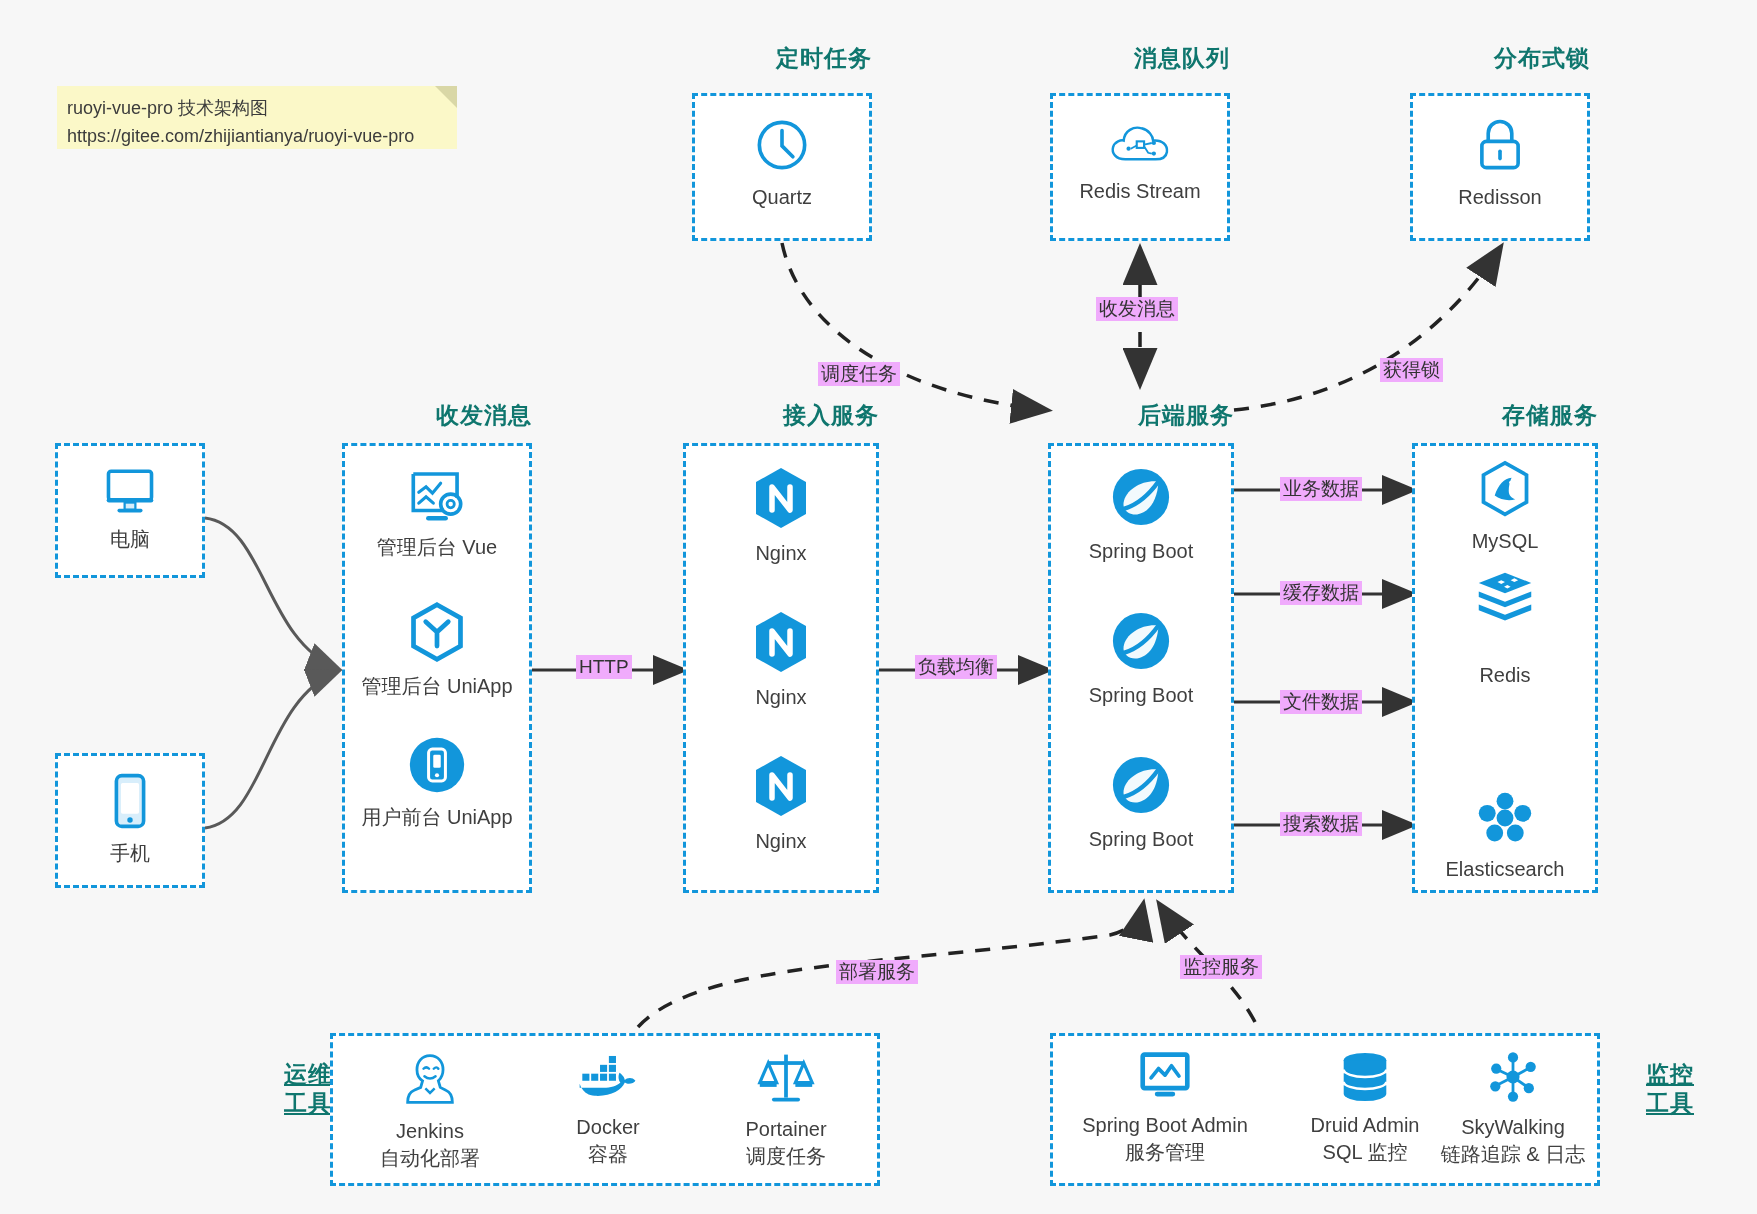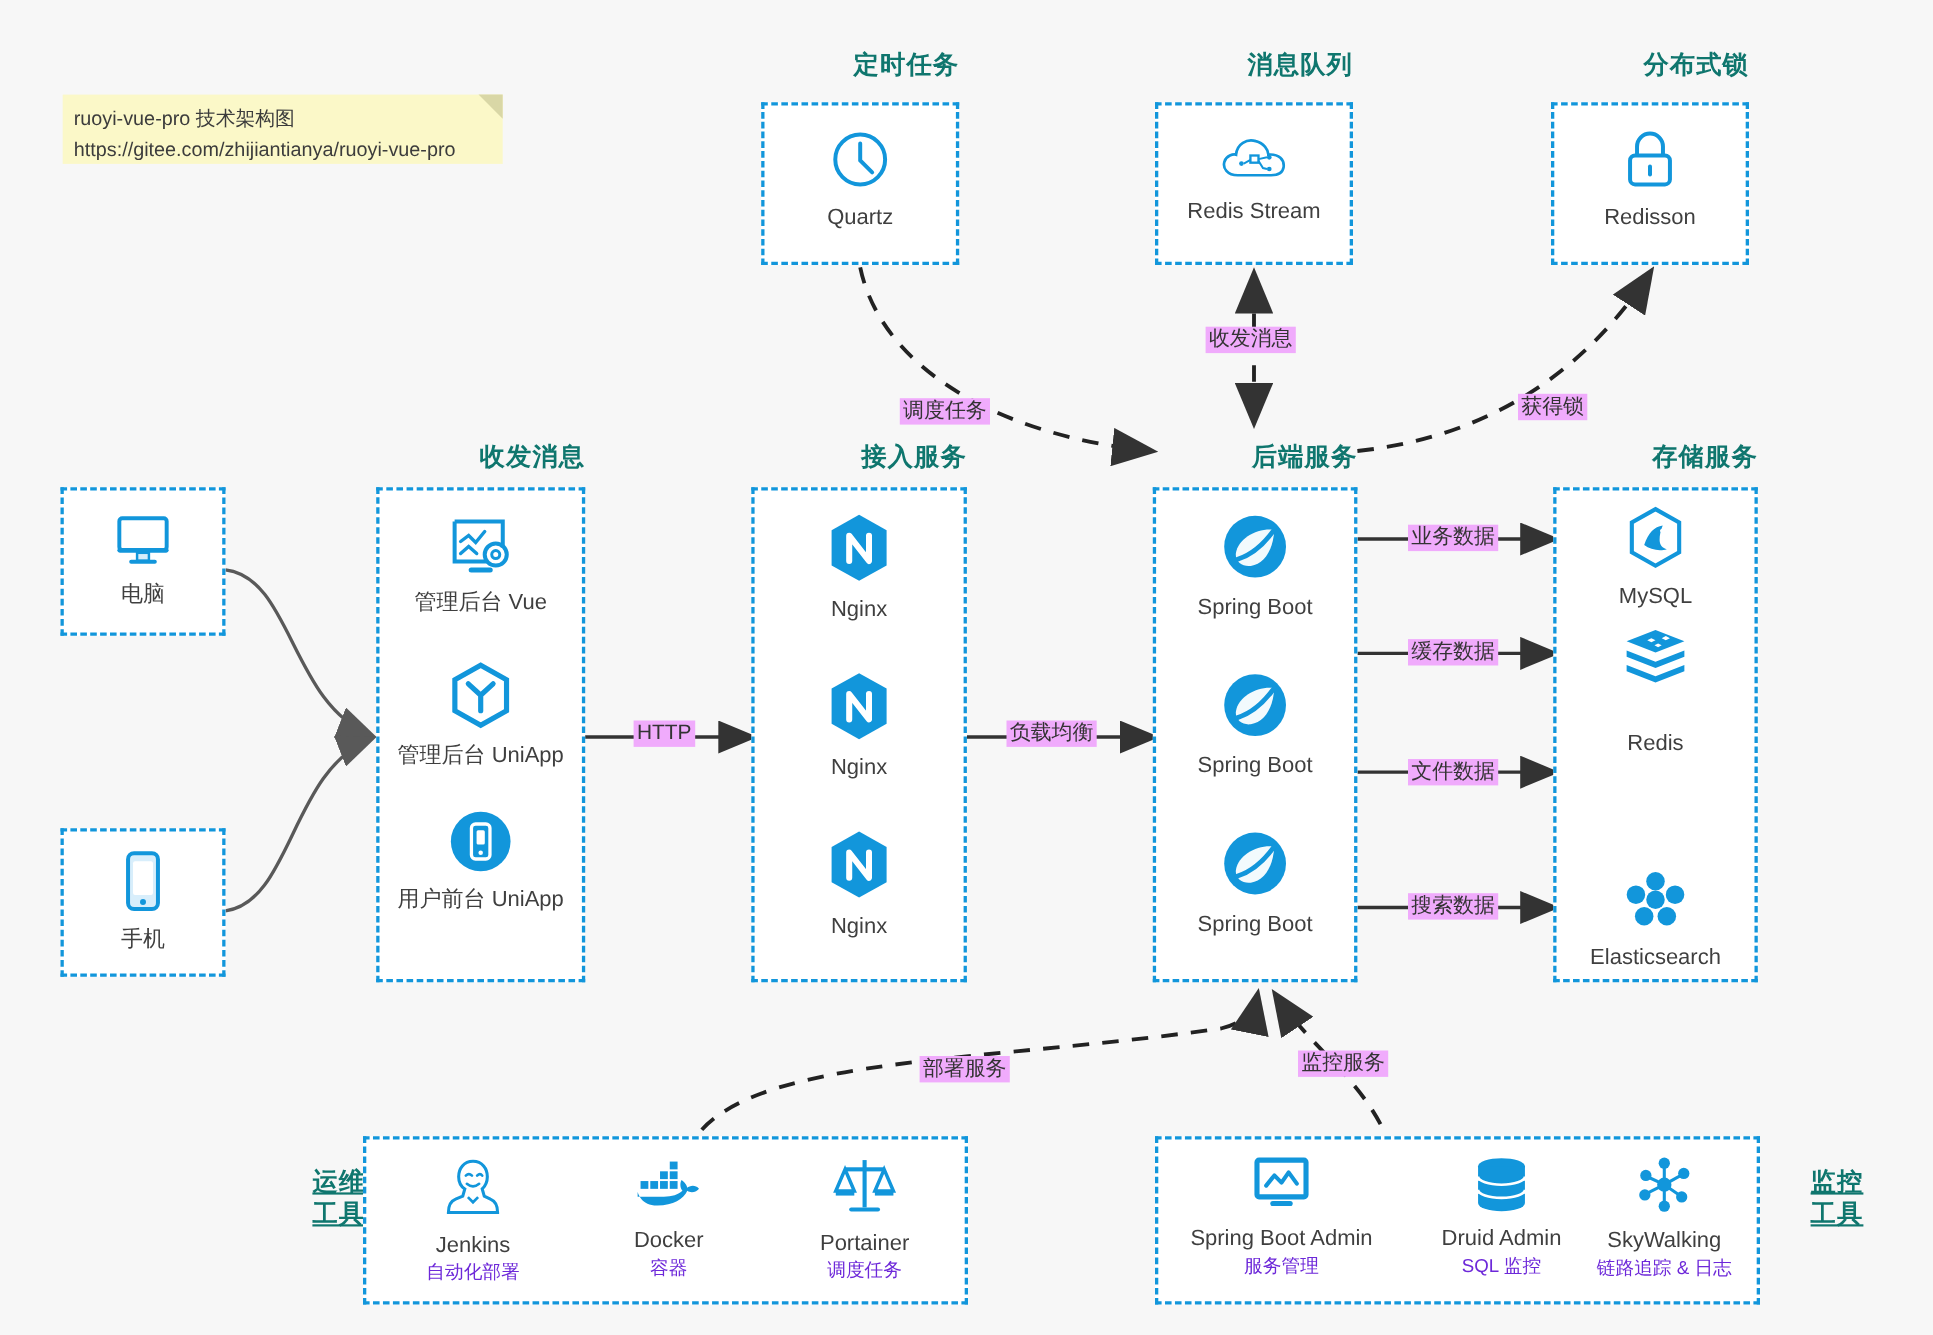--- a/index.html
+++ b/index.html
@@ -34,21 +34,21 @@
 
   .node{
     position:absolute;
     display:flex;flex-direction:column;align-items:center;justify-content:flex-start;
     text-align:center;
   }
   .node .ico{display:block;}
   .node .lbl{
     font-size:20px;color:#3f3f3f;margin-top:6px;white-space:nowrap;line-height:1.35;
   }
-  .node .lbl2{font-size:17px;color:#6d28d9;white-space:nowrap;line-height:1.35;}
+  .node .lbl2{font-size:20px;color:#404040;white-space:nowrap;line-height:1.35;}
 
   
   #note{
     position:absolute;left:57px;top:86px;width:400px;height:63px;
     background:#fbf8c8;
     box-sizing:border-box;
     padding:9px 0 0 10px;
     font-size:18px;line-height:1.55;color:#3c3c3c;
   }
   #note .fold{

